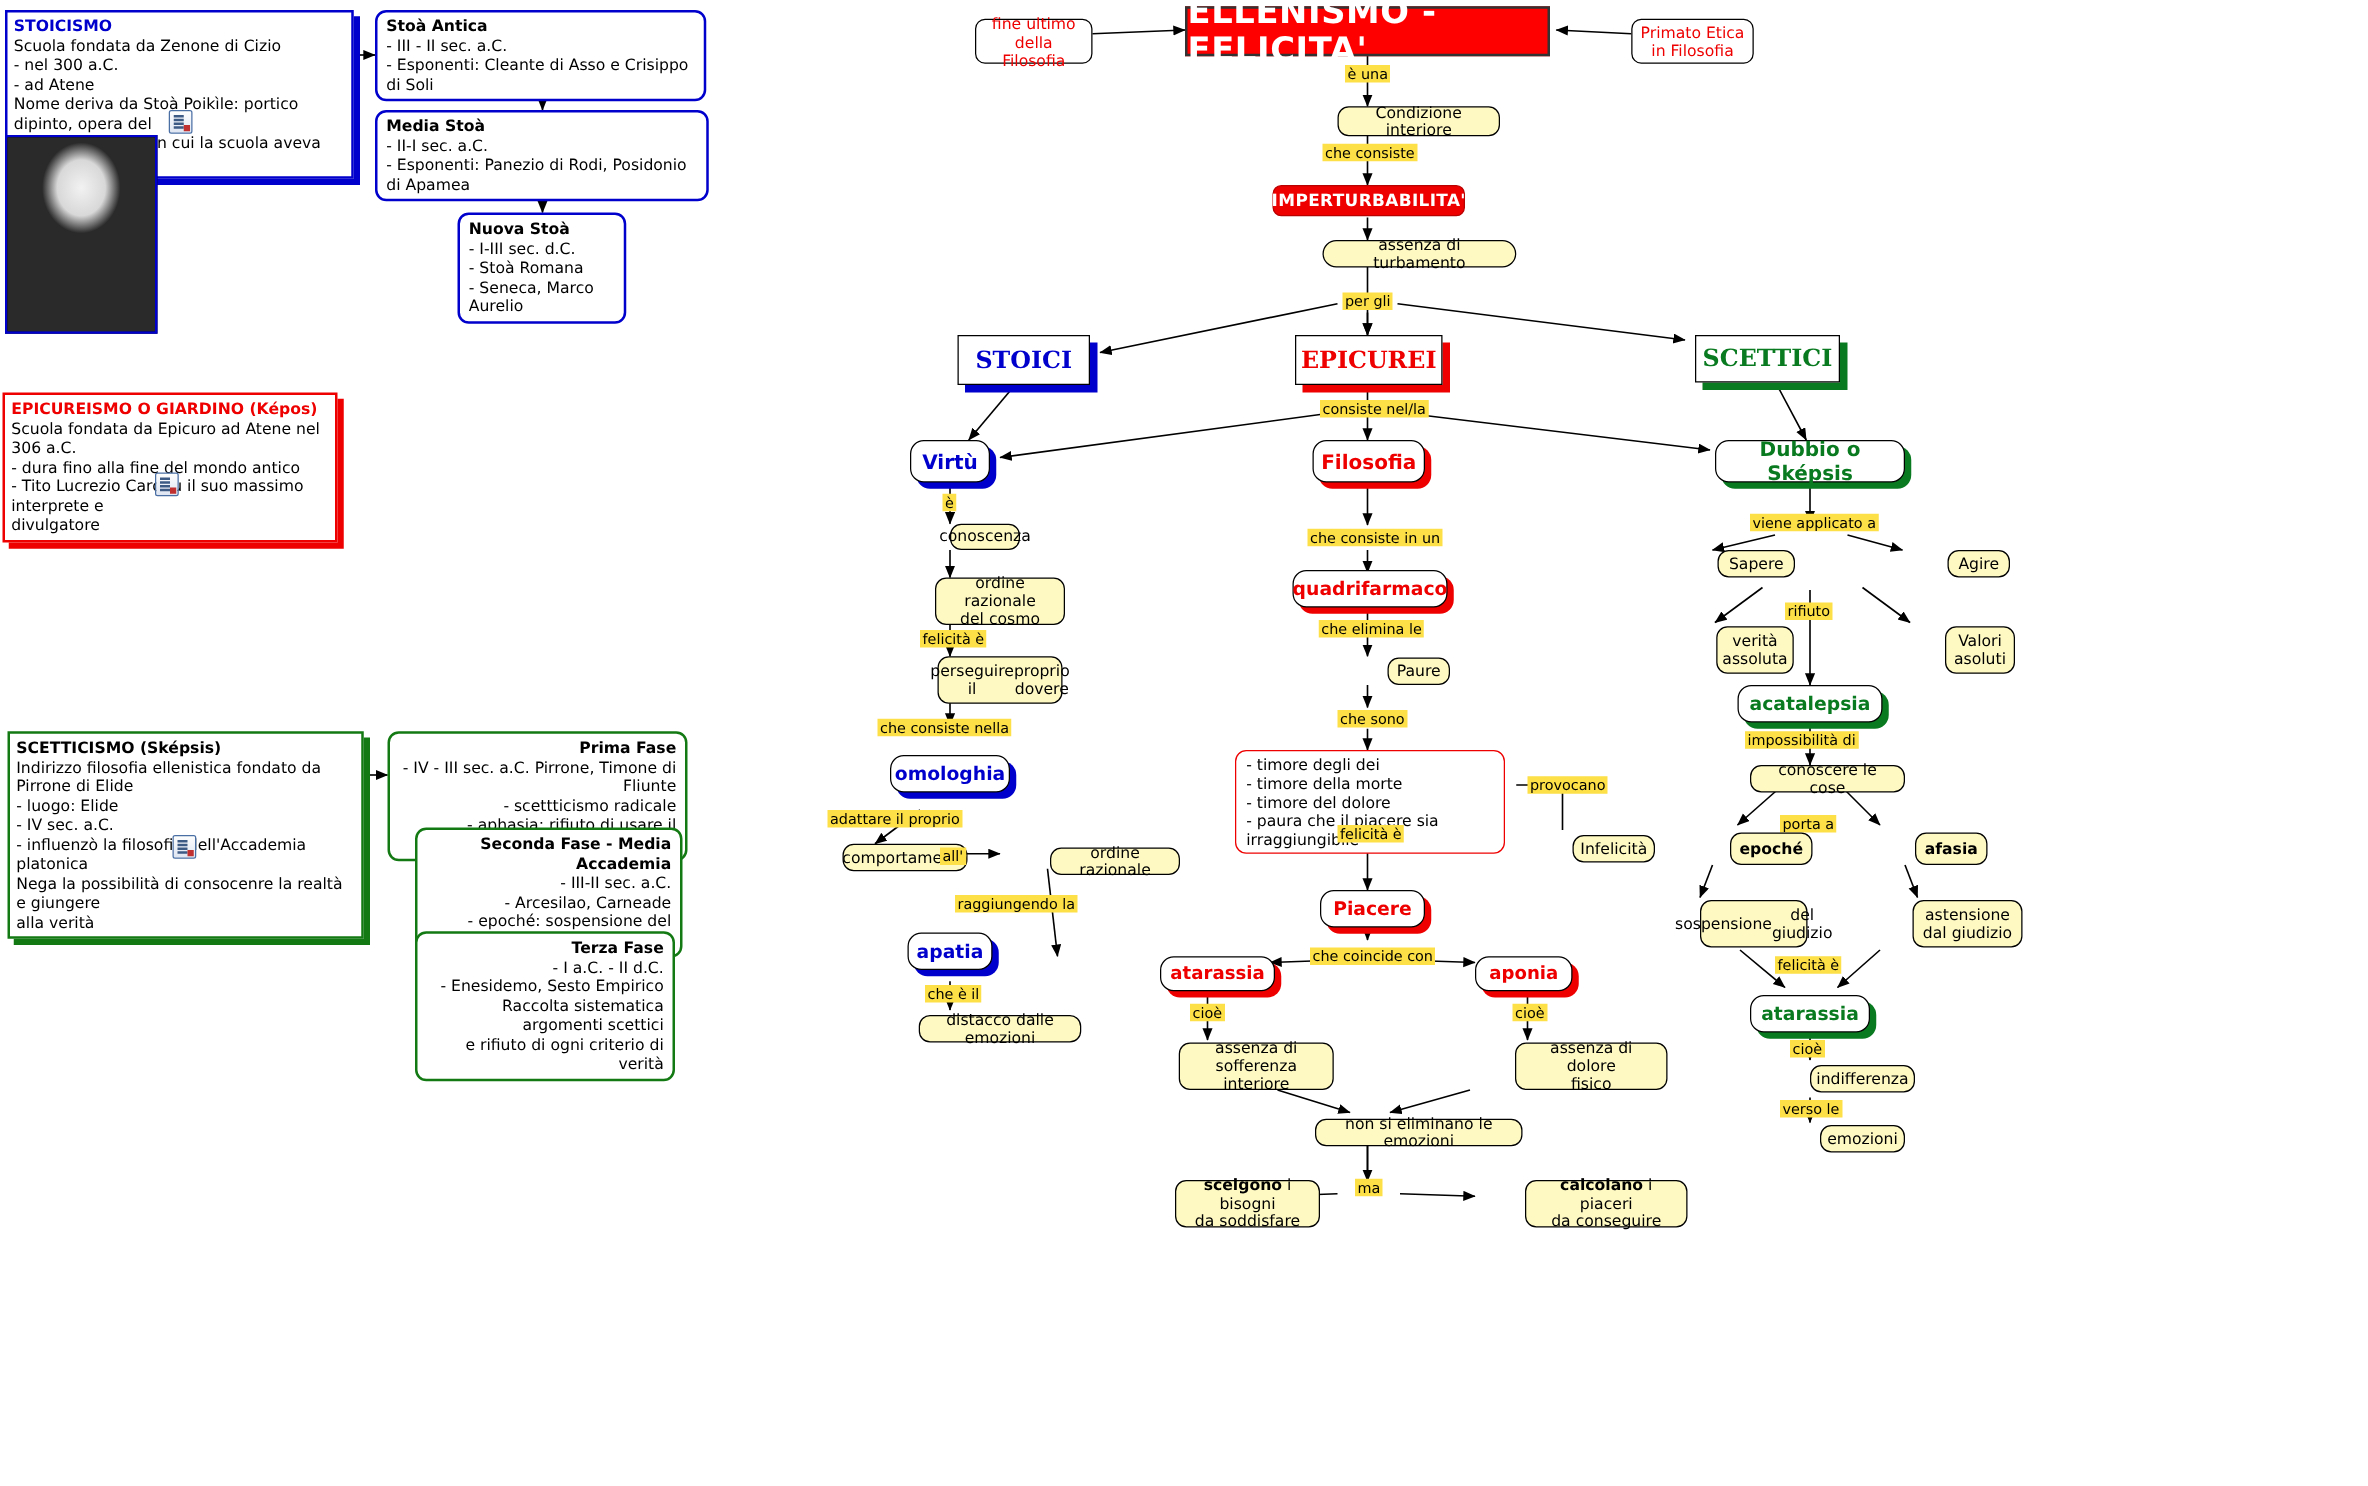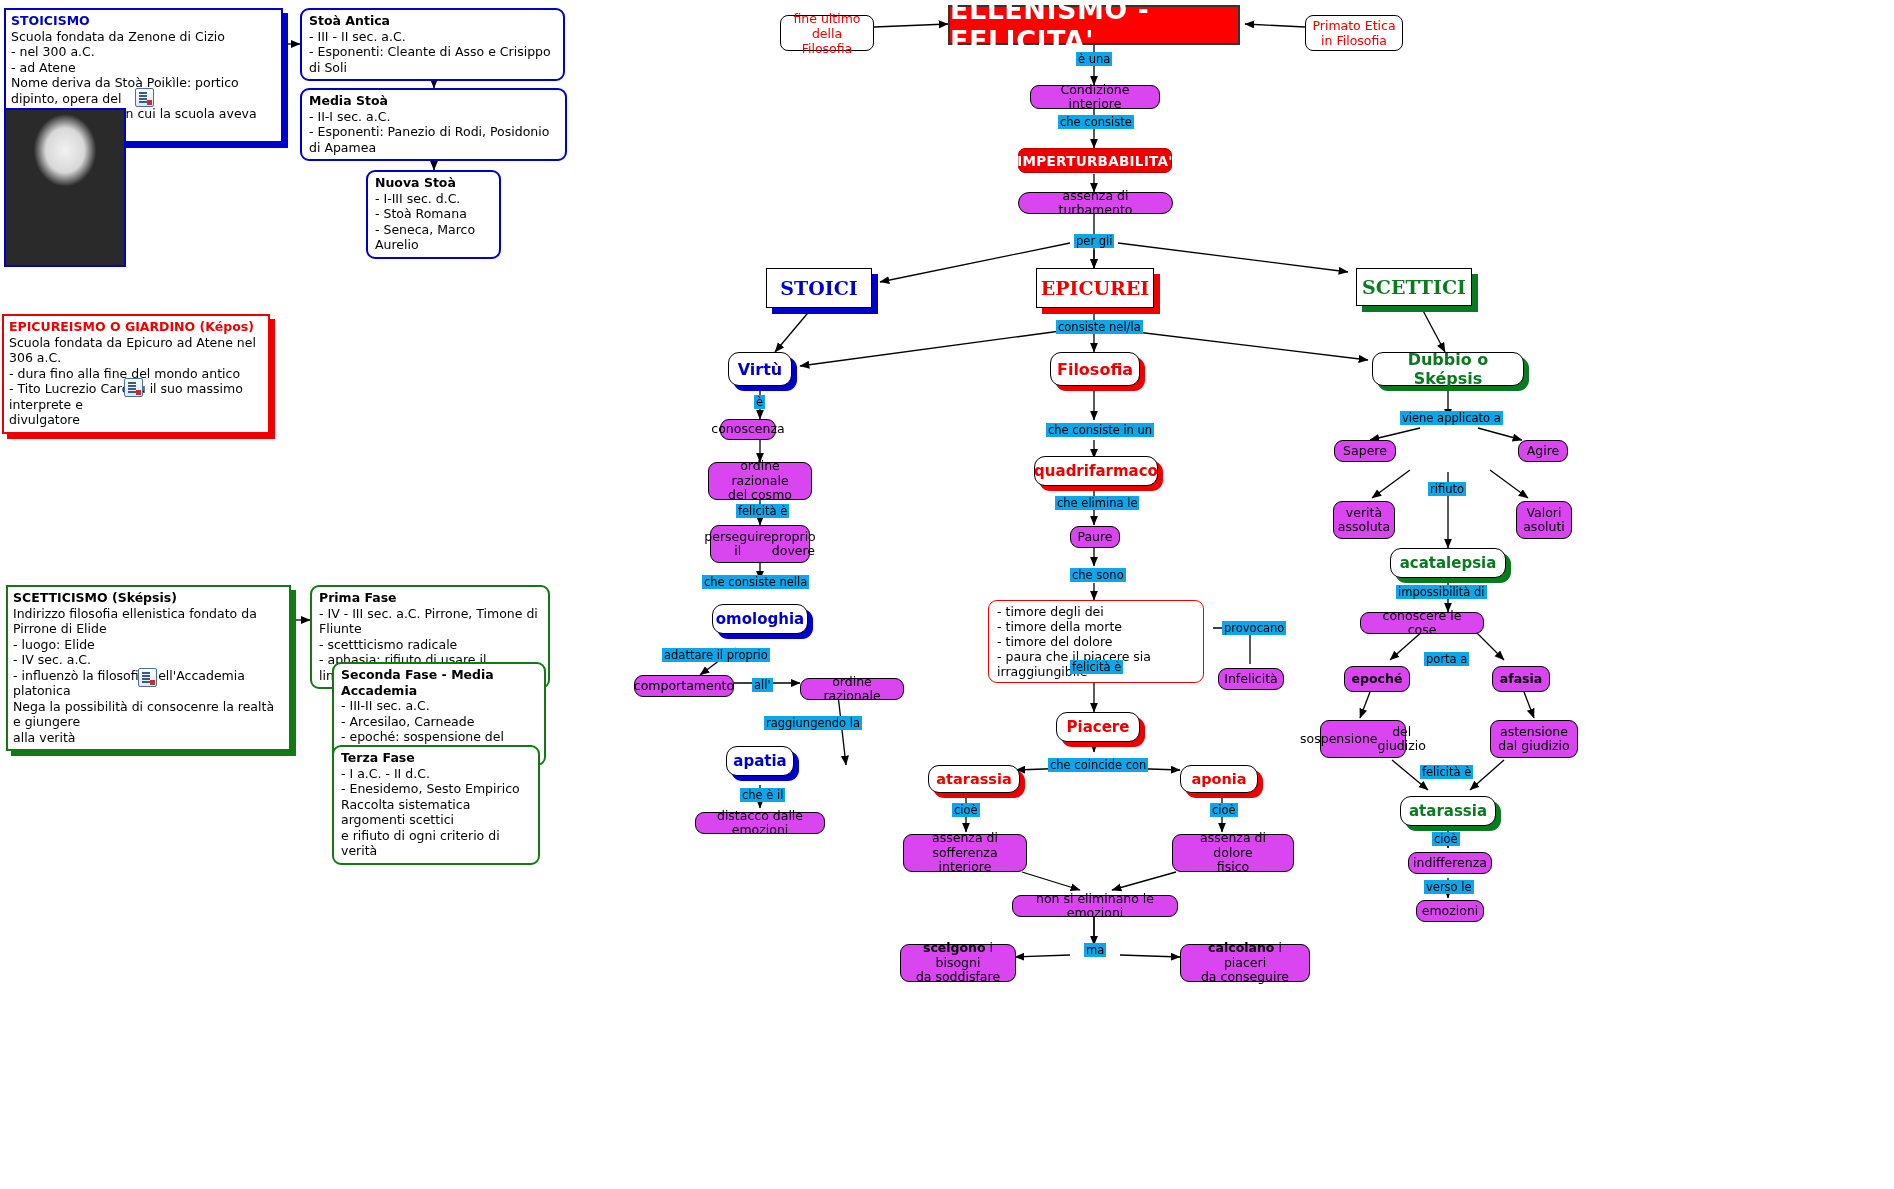--- a/index.html
+++ b/index.html
@@ -16,27 +16,27 @@
   .descbox.red.shadow-red{box-shadow:5px 5px 0 0 #ee0000;}
   .descbox.green{border-color:#137a13;}
   .descbox.green.shadow-green{box-shadow:5px 5px 0 0 #137a13;}
   .descbox .hd{font-weight:bold;}
   .hd.blue{color:#0000cc;}
   .hd.red{color:#ee0000;}
   .hd.black{color:#000;}
 
   .rbox{border:2px solid #0000cc;border-radius:9px;background:#fff;
         padding:3px 7px 4px 7px;font-size:12.5px;line-height:15.5px;color:#000;}
-  .rbox.green{border-color:#137a13;}
+  .rbox.green{border-color:#137a13;text-align:right;}
   .rbox .hd{font-weight:bold;color:#000;}
 
   
-  .plain{border:1.3px solid #000;border-radius:9px;background:#d946ef;
+  .plain{border:1.3px solid #000;border-radius:9px;background:#fef9c3;
          display:flex;align-items:center;justify-content:center;text-align:center;
-         font-size:12.5px;line-height:14.5px;color:#000;padding:2px 6px;}
+         font-size:12.5px;line-height:14.5px;color:#000;padding:2px 6px;margin-left:40px;}
   .plain.bold{font-weight:bold;}
 
   .title-main{background:#ff0000;border:2px solid #333;color:#fff;
         font-weight:bold;font-size:27px;letter-spacing:.5px;
         display:flex;align-items:center;justify-content:center;
         font-family:"DejaVu Sans","Liberation Sans",sans-serif;}
 
   .tagbox{border:1.2px solid #000;border-radius:8px;background:#fff;color:#ee0000;
           font-size:12.5px;line-height:15px;text-align:center;
           display:flex;align-items:center;justify-content:center;padding:2px 5px;}
@@ -55,21 +55,21 @@
   .serifcap{border:1.4px solid #000;border-radius:0;background:#fff;
        display:flex;align-items:center;justify-content:center;text-align:center;
        font-family:"DejaVu Serif","Liberation Serif",serif;font-weight:bold;font-size:19px;}
   .serifcap.blue{color:#0000cc;box-shadow:6px 6px 0 0 #0000cc;}
   .serifcap.red{color:#ee0000;box-shadow:6px 6px 0 0 #ee0000;}
   .serifcap.green{color:#0a7a20;box-shadow:6px 6px 0 0 #0a7a20;}
 
   .listbox{border:1.6px solid #ee0000;border-radius:9px;background:#fff;
            font-size:12.5px;line-height:15px;color:#000;padding:3px 8px;}
 
-  .lbl{position:absolute;font-size:11.5px;color:#000;background:#0ea5e9;
+  .lbl{position:absolute;font-size:11.5px;color:#000;background:#fde047;
        white-space:nowrap;padding:0 2px;}
 
   .photo{position:absolute;background:#111;overflow:hidden;}
   .photo.blue{border:2px solid #0000cc;}
   .photo.red{border:2px solid #ee0000;}
   .photo .cpt{position:absolute;left:4px;bottom:2px;color:#000;background:#fff;
       font-weight:bold;font-size:12.5px;padding:0 2px;}
   .bust{position:absolute;left:0;top:0;width:100%;height:100%;
         background:
           radial-gradient(ellipse 34% 30% at 50% 26%, #f2f2f2 0%, #d8d8d8 48%, #2a2a2a 78%),

